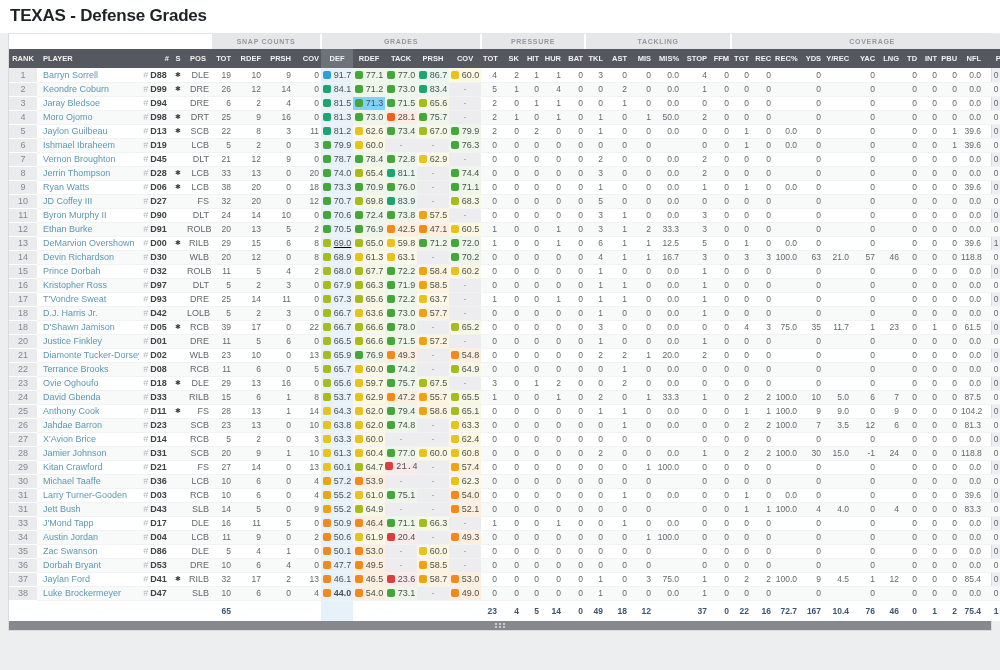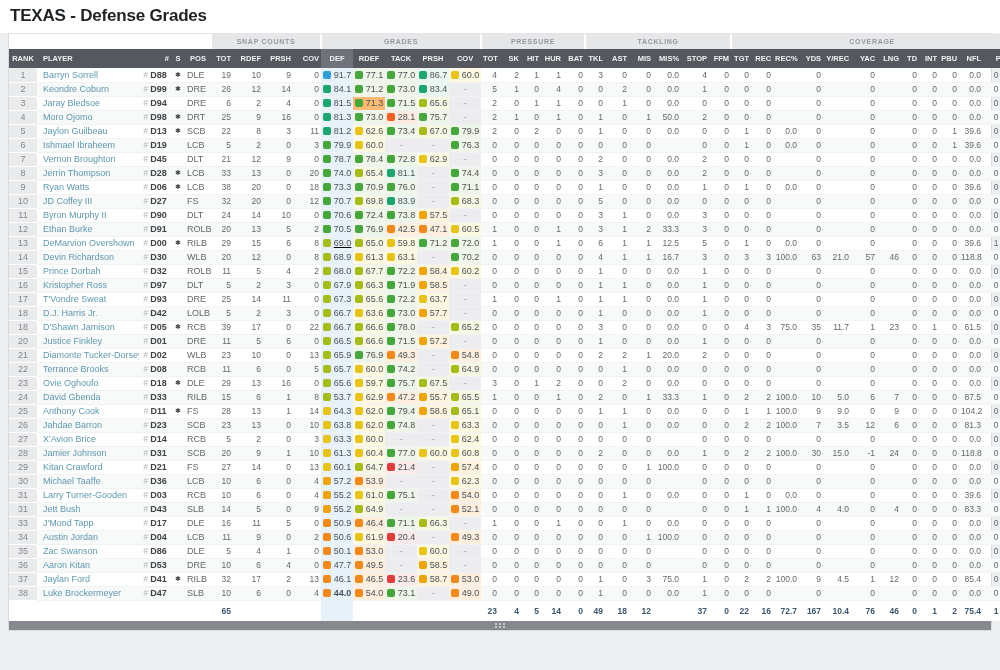--- a/index.html
+++ b/index.html
@@ -17,21 +17,21 @@
   .colrow th.def-th{background:#6e737a;}
   tr.data{height:14px;}
   tr.data td{border-bottom:1px solid #f1f2f3;height:13px;}
   tr.data:nth-child(even) td{background:#f8f9f9;}
   td.rank{background:#eaebed !important;color:#85888c;text-align:center;border-bottom:1px solid #fff !important;}
   td.player{text-align:left;padding-left:6px;}
   .player-link{color:#5f98af;cursor:pointer;}
   td.jersey{text-align:center;color:#3f4347;font-weight:bold;}
   .hash{color:#b4b7ba;font-weight:normal;margin-right:2px;}
   td.star{text-align:center;color:#3c4045;font-size:7px;}
-  td.pos{text-align:left;color:#64686c;}
+  td.pos{text-align:right;color:#64686c;}
   td.num{text-align:right;color:#64686c;font-size:8.5px;}
   td.grade{text-align:center;padding:0;}
   .chip{display:inline-block;width:8px;height:8px;border-radius:2px;margin-right:3px;vertical-align:-1px;}
   .gval{color:#4c5054;}
   td.dash{background:#ededef !important;color:#9ca0a4;text-align:center;}
   td.defcol{background:#e7f1f9 !important;}
   tr.totals td{border-top:1px solid #d6d7d9;height:20px;text-align:right;font-size:8.5px;font-weight:bold;color:#3d566e;background:#fff;}
   tr.totals td.defcol{background:#e7f1f9 !important;}
   .scrollbar{height:9px;background:#85898d;display:flex;align-items:center;justify-content:center;cursor:pointer;}
   .grip{display:flex;gap:2px;}
@@ -217,21 +217,21 @@
           <td class="rank">3</td>
           <td class="player"><span class="player-link">Jaray Bledsoe</span></td>
           <td class="jersey"><span class="hash">#</span><span>D94</span></td>
           <td class="star"></td>
           <td class="pos">DRE</td>
           <td class="num">6</td>
           <td class="num">2</td>
           <td class="num">4</td>
           <td class="num">0</td>
           <td class="grade defcol" style="background: rgb(234, 246, 240);"><span class="chip" style="background: rgb(30, 164, 110);"></span><span class="gval">81.5</span></td>
-          <td class="grade" style="background: #fdba74;"><span class="chip" style="background: rgb(70, 166, 60);"></span><span class="gval">71.3</span></td>
+          <td class="grade" style="background: #7dd3fc;"><span class="chip" style="background: rgb(70, 166, 60);"></span><span class="gval">71.3</span></td>
           <td class="grade" style="background: rgb(238, 246, 233);"><span class="chip" style="background: rgb(70, 166, 60);"></span><span class="gval">71.5</span></td>
           <td class="grade" style="background: rgb(246, 248, 228);"><span class="chip" style="background: rgb(166, 188, 30);"></span><span class="gval">65.6</span></td>
           <td class="grade dash">-</td>
           <td class="num">2</td>
           <td class="num">0</td>
           <td class="num">1</td>
           <td class="num">1</td>
           <td class="num">0</td>
           <td class="num">0</td>
           <td class="num">1</td>
@@ -1232,21 +1232,21 @@
           <td class="player"><span class="player-link">Kitan Crawford</span></td>
           <td class="jersey"><span class="hash">#</span><span>D21</span></td>
           <td class="star"></td>
           <td class="pos">FS</td>
           <td class="num">27</td>
           <td class="num">14</td>
           <td class="num">0</td>
           <td class="num">13</td>
           <td class="grade defcol" style="background: rgb(253, 248, 226);"><span class="chip" style="background: rgb(231, 196, 29);"></span><span class="gval">60.1</span></td>
           <td class="grade" style="background: rgb(246, 248, 228);"><span class="chip" style="background: rgb(166, 188, 30);"></span><span class="gval">64.7</span></td>
-          <td class="grade" style="background: rgb(251, 234, 234);"><span class="chip" style="background: rgb(220, 61, 61);"></span><span class="gval">21.4</span></td>
+          <td class="grade" style="background: rgb(251, 234, 234); font-family: Liberation Mono, monospace;"><span class="chip" style="background: rgb(220, 61, 61);"></span><span class="gval">21.4</span></td>
           <td class="grade dash">-</td>
           <td class="grade" style="background: rgb(253, 243, 222);"><span class="chip" style="background: rgb(237, 164, 19);"></span><span class="gval">57.4</span></td>
           <td class="num">0</td>
           <td class="num">0</td>
           <td class="num">0</td>
           <td class="num">0</td>
           <td class="num">0</td>
           <td class="num">0</td>
           <td class="num">0</td>
           <td class="num">1</td>
@@ -1495,21 +1495,21 @@
           <td class="num">0</td>
           <td class="num"></td>
           <td class="num">0</td>
           <td class="num">0</td>
           <td class="num">0</td>
           <td class="num">0.0</td>
           <td class="num">0 (0)</td>
         </tr>
         <tr class="data">
           <td class="rank">36</td>
-          <td class="player"><span class="player-link">Aaron Kitan</span></td>
+          <td class="player"><span class="player-link">Dorbah Bryant</span></td>
           <td class="jersey"><span class="hash">#</span><span>D53</span></td>
           <td class="star"></td>
           <td class="pos">DRE</td>
           <td class="num">10</td>
           <td class="num">6</td>
           <td class="num">4</td>
           <td class="num">0</td>
           <td class="grade defcol" style="background: rgb(253, 238, 222);"><span class="chip" style="background: rgb(240, 138, 30);"></span><span class="gval">47.7</span></td>
           <td class="grade" style="background: rgb(253, 238, 222);"><span class="chip" style="background: rgb(240, 138, 30);"></span><span class="gval">49.5</span></td>
           <td class="grade dash">-</td>

